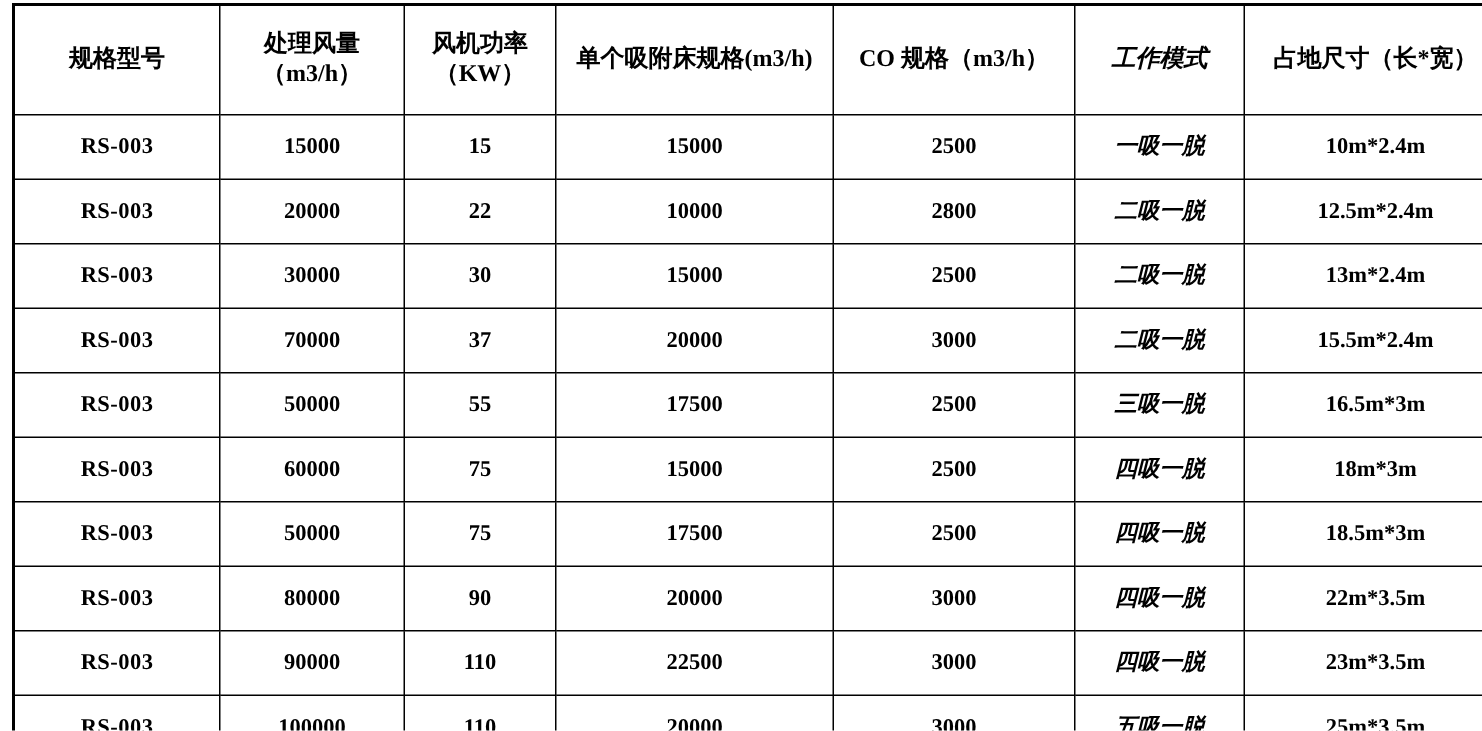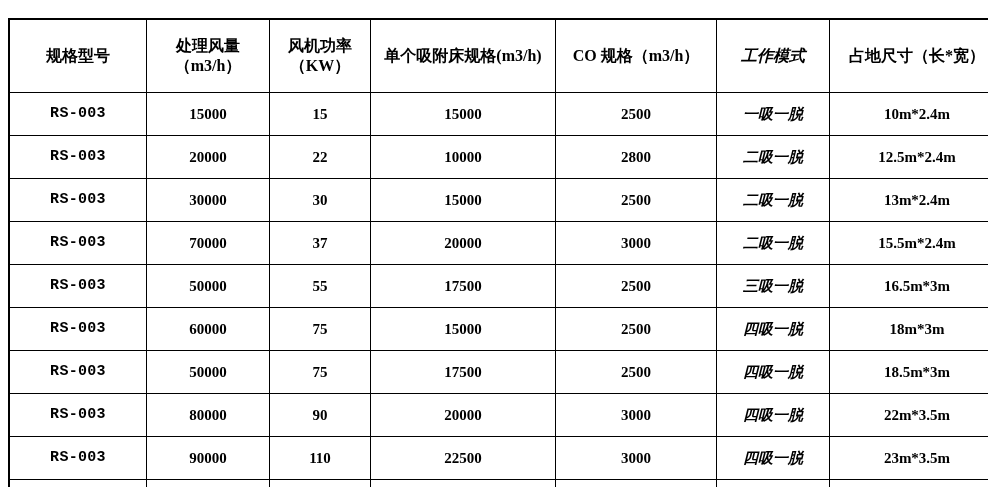--- a/index.html
+++ b/index.html
@@ -11,21 +11,21 @@
     width: 988px;
     height: 487px;
     font-family: "Liberation Serif", "DejaVu Serif", serif;
     color: #000000;
     overflow: hidden;
   }
   .sheet {
     width: 988px;
     height: 487px;
     box-sizing: border-box;
-    padding: 18px 8px 6px 8px;
+    padding: 2px 8px 6px 8px;
   }
   table.spec {
     border-collapse: collapse;
     width: 972px;
     table-layout: fixed;
     border: 2px solid #000;
   }
   table.spec th,
   table.spec td {
     border: 1px solid #000;
@@ -46,21 +46,21 @@
   }
   .c0 { width: 128px; }
   .c1 { width: 114px; }
   .c2 { width: 92px; }
   .c3 { width: 176px; font-family: Liberation Serif, serif; }
   .c4 { width: 152px; }
   .c5 { width: 104px; font-style: italic; }
   .c6 { width: 166px; }
 
   .model-cell {
-    font-family: Liberation Mono, monospace;
+    font-family: Liberation Serif, serif;
     letter-spacing: 0.3px;
   }
   .hdr-line2 {
     display: block;
   }
 </style>
 </head>
 <body>
 
 <div class="sheet">

